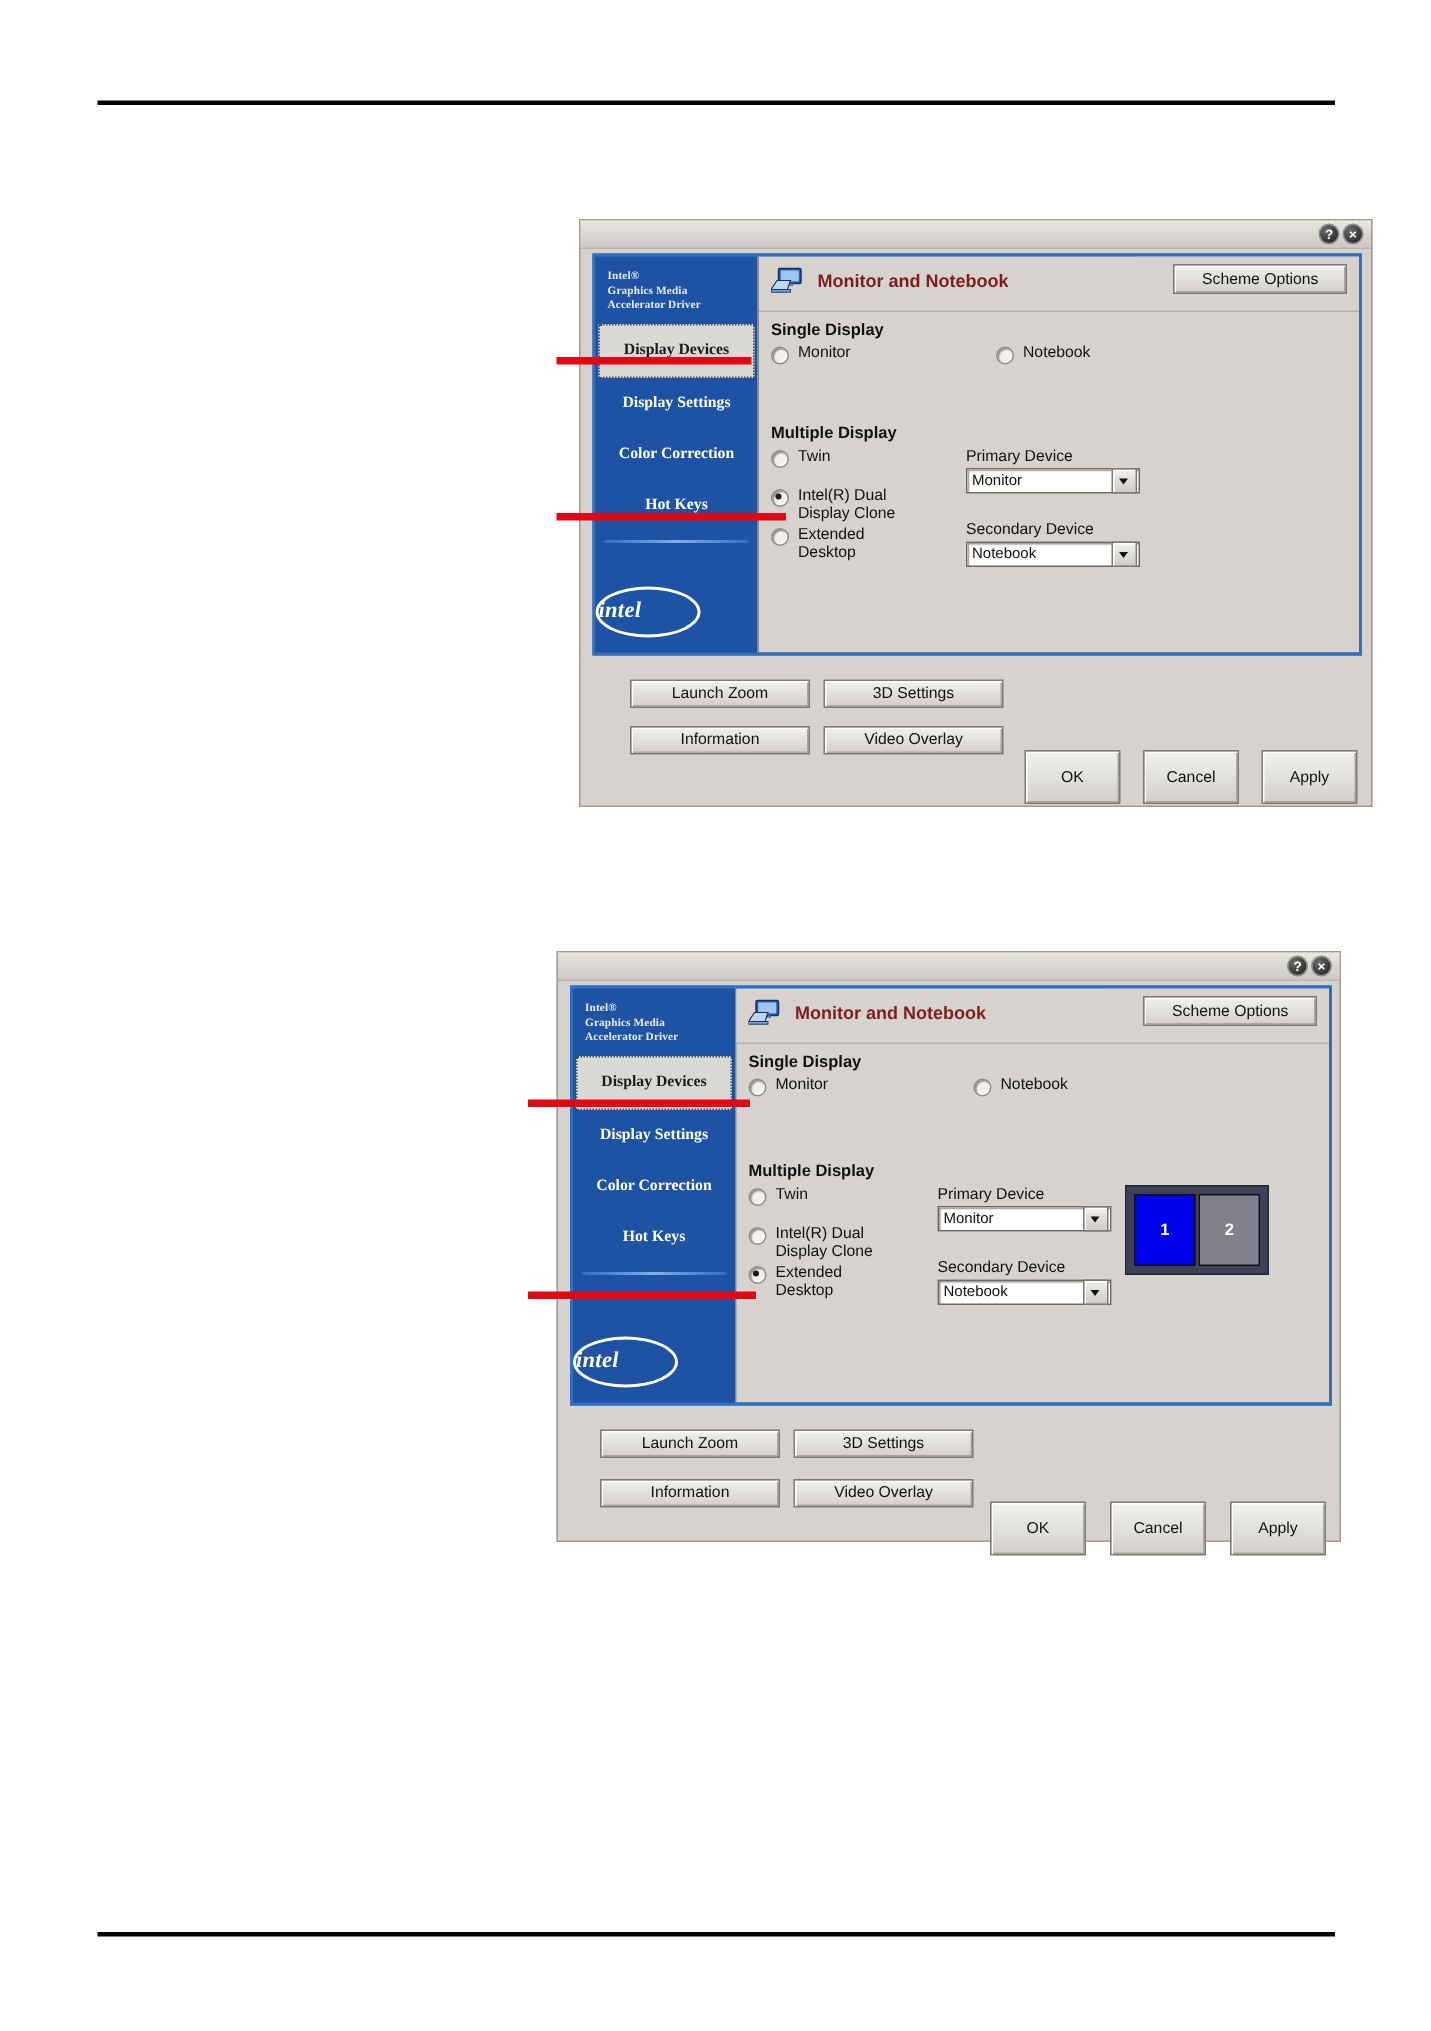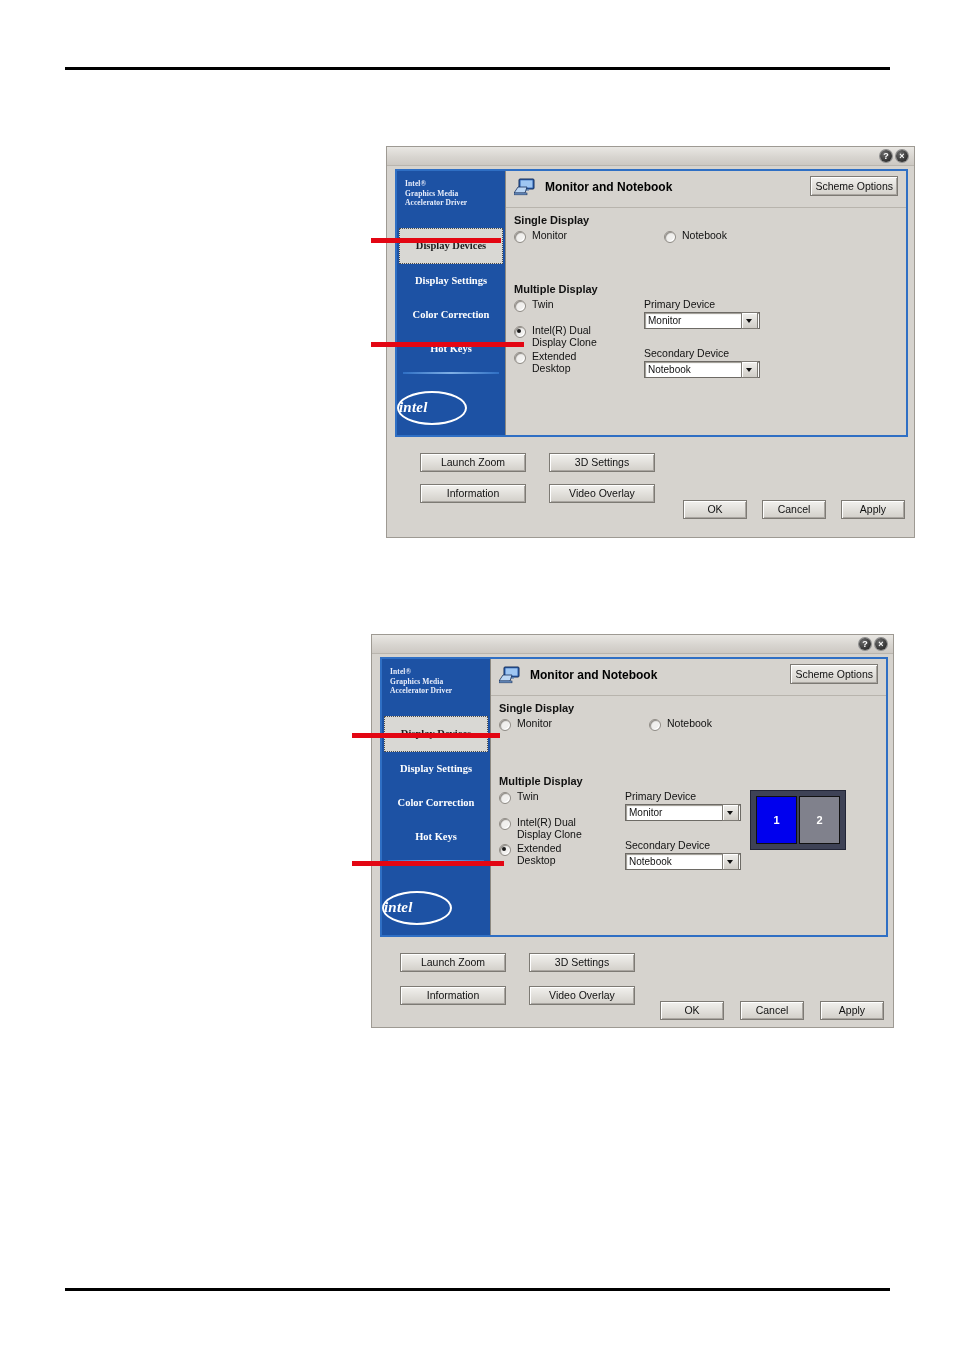--- a/index.html
+++ b/index.html
@@ -58,21 +58,21 @@
     background:#1d52a4;
     position:relative;
     color:#ffffff;
     font-family:Liberation Serif, serif;
   }
   .brand{
     padding:8px 0 0 8px;
     font-size:7.5px;font-weight:bold;line-height:9.5px;
     color:#e9eefb;letter-spacing:.1px;
   }
-  .nav{margin-top:20px;}
+  .nav{margin-top:8px;}
   .nav-item{
     height:34px;line-height:34px;
     text-align:center;
     font-size:10.5px;font-weight:bold;
     color:#ffffff;
     white-space:nowrap;
   }
   .nav-item.selected{
     background:#d9d8d4;
     color:#1b1b1b;
@@ -109,25 +109,25 @@
   }
   .content-head{
     position:relative;height:36px;
     background:#d6d3ce;
     border-bottom:1px solid #b8b4ad;
   }
   .head-left{
     position:absolute;left:8px;top:7px;display:flex;align-items:center;gap:9px;
   }
   .head-title{
-    font-size:12px;font-weight:bold;color:#000000;white-space:nowrap;
+    font-size:12px;font-weight:bold;color:#7f1d1d;white-space:nowrap;
   }
   .scheme-btn{
     position:absolute;right:8px;top:5px;
-    padding:3px 4px;
+    padding:3px 18px;
     font-size:10.5px;color:#111;
     background:linear-gradient(to bottom,#f2f1ee,#d3d0ca);
     border:1px solid #7d7a74;
     box-shadow:inset 1px 1px 0 #ffffff, inset -1px -1px 0 #a9a5a0;
     white-space:nowrap;
   }
   .head-tab-shadow{
     position:absolute;right:0;top:0;width:148px;height:36px;
     background:#c4c1bb;border-left:1px solid #b0aca5;
     z-index:0;
@@ -200,22 +200,22 @@
     font-size:10.5px;color:#111;
     background:linear-gradient(to bottom,#f2f1ee,#d2cfc9);
     border:1px solid #7d7a74;
     box-shadow:inset 1px 1px 0 #ffffff, inset -1px -1px 0 #a9a5a0;
     text-align:center;
     white-space:nowrap;
     box-sizing:border-box;
     line-height:1;
     display:flex;align-items:center;justify-content:center;
   }
-  .btn-wide{width:106px;height:19px;}
-  .btn-act{width:64px;height:19px;}
+  .btn-wide{width:120px;height:19px;}
+  .btn-act{width:64px;height:36px;}
 
   
   .pointer{
     position:absolute;height:5px;background:#e30613;z-index:50;
   }
 
   
   .mn-icon{width:22px;height:18px;position:relative;flex:0 0 22px;}
 </style>
 </head>

